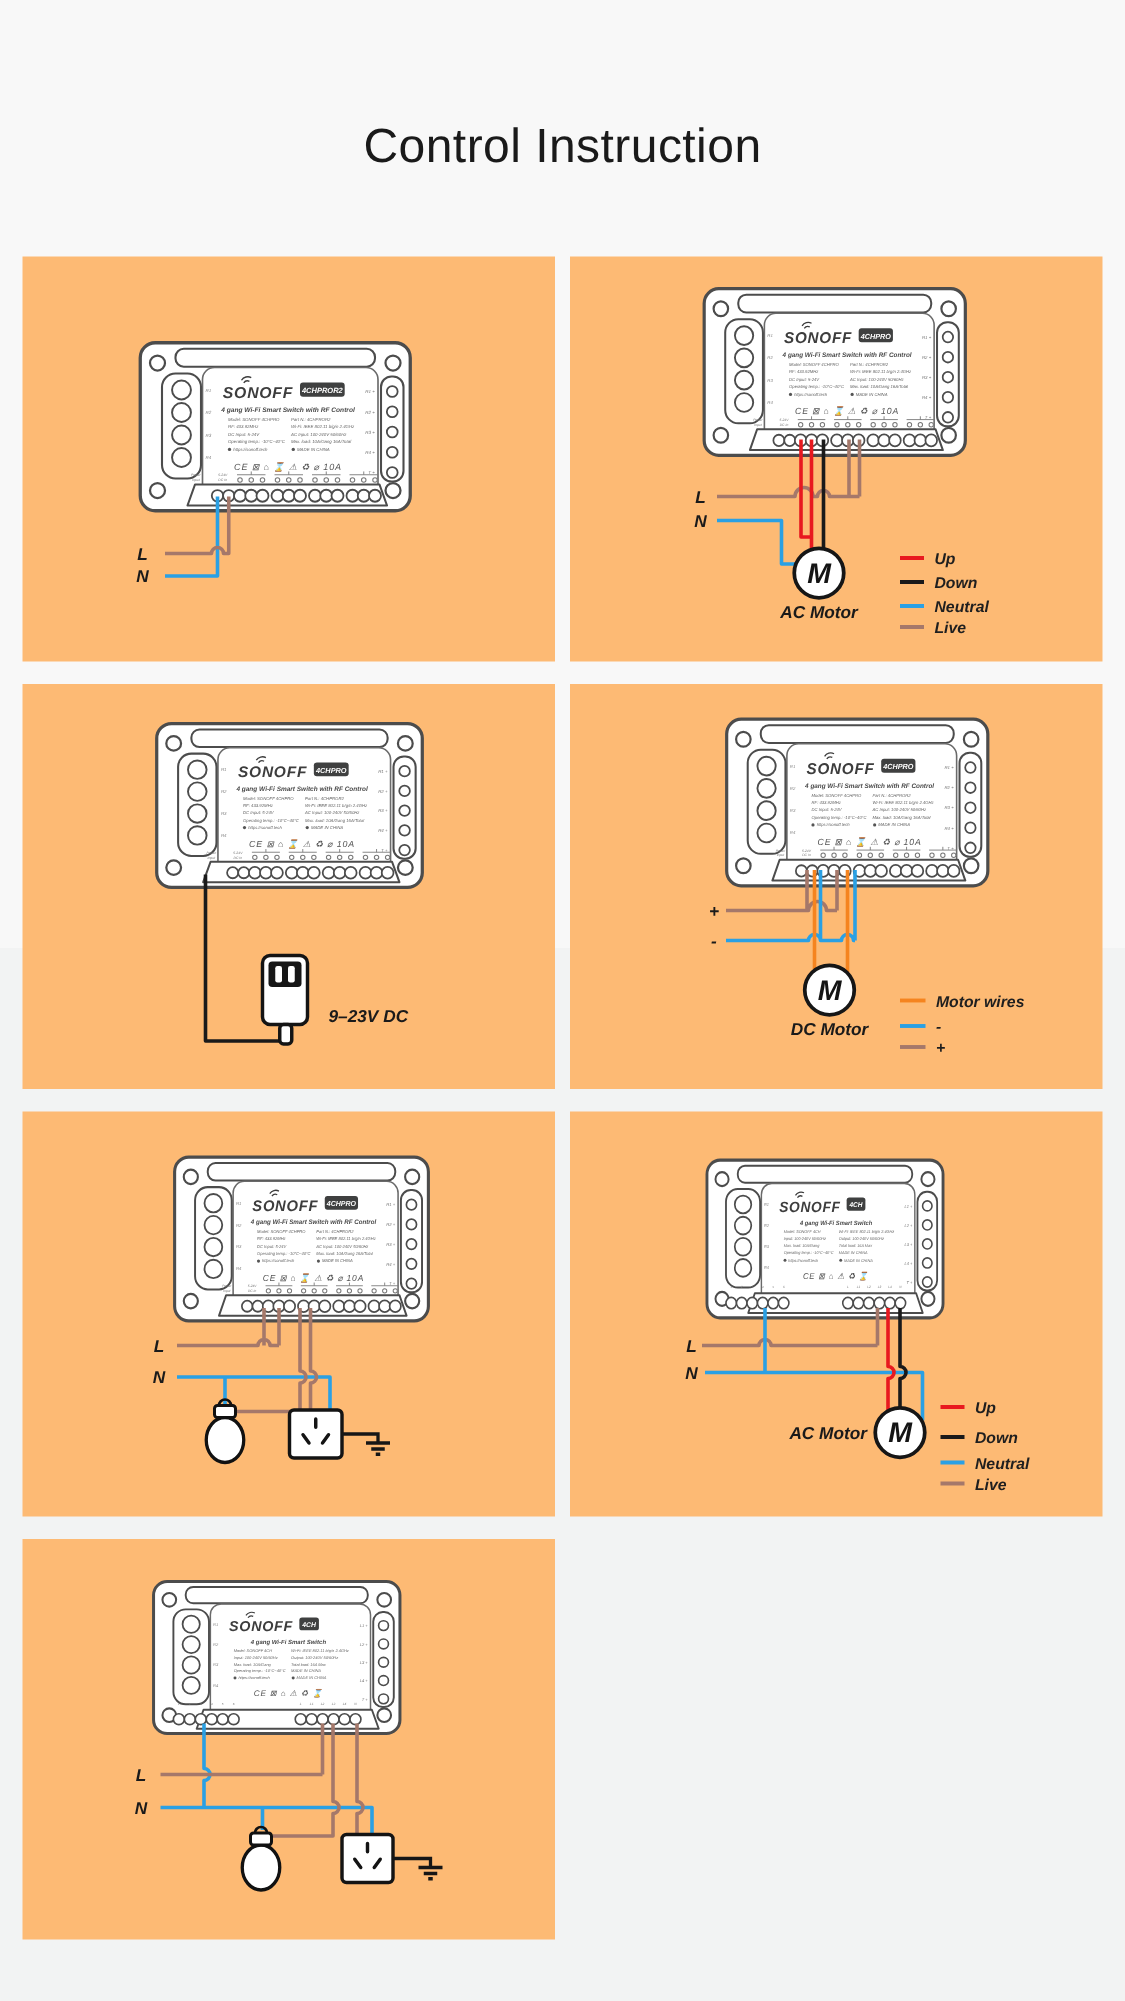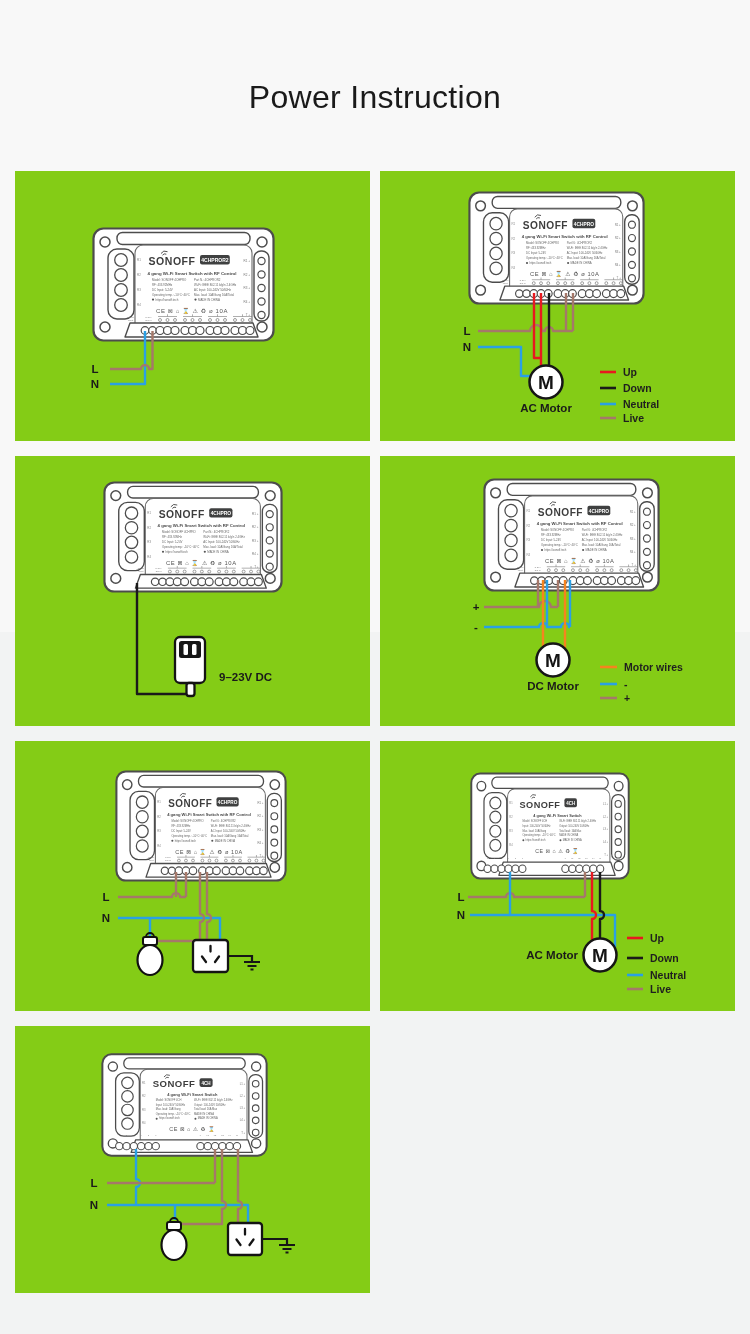--- a/index.html
+++ b/index.html
@@ -1,29 +1,29 @@
 <!DOCTYPE html>
 <html><head>
 <meta charset="utf-8">
 <style>
   html,body{margin:0;padding:0;background:#e9e9e9;}
   .page{position:relative;width:750px;height:1334px;background:#f8f8f8;overflow:hidden;
         font-family:"Liberation Sans",sans-serif;}
   .bg-bottom{position:absolute;left:0;top:632px;width:750px;height:702px;background:#f2f3f3;}
   .title{position:absolute;top:58px;left:0;width:750px;text-align:center;
          font-size:32px;color:#1a1a1a;font-weight:400;letter-spacing:.3px;}
-  .card{position:absolute;background:#84cc16;}
+  .card{position:absolute;background:#fdba74;font-style:italic;}
   svg{display:block;font-family:"Liberation Sans",sans-serif;}
 </style>
 </head>
 <body>
 
 <div class="page">
   <div class="bg-bottom"></div>
-  <h1 class="title">Power Instruction</h1>
+  <h1 class="title">Control Instruction</h1>
   <div id="cards">
       <div class="card" style="left: 15px; top: 171px; width: 355px; height: 270px;">
         <svg width="355" height="270" viewBox="0 0 355 270">
           <g transform="translate(77 56) scale(1 1)">
             <rect x="1.5" y="1.5" width="180" height="112" rx="10" fill="#fff" stroke="#4c4c4c" stroke-width="2.2"></rect>
             <circle cx="13" cy="15" r="5" fill="#fff" stroke="#4c4c4c" stroke-width="1.5"></circle>
             <circle cx="170" cy="15" r="5" fill="#fff" stroke="#4c4c4c" stroke-width="1.5"></circle>
             <circle cx="13" cy="100" r="5" fill="#fff" stroke="#4c4c4c" stroke-width="1.5"></circle>
             <circle cx="170" cy="100" r="5" fill="#fff" stroke="#4c4c4c" stroke-width="1.5"></circle>
             <rect x="25" y="5.5" width="133" height="12" rx="5.5" fill="#fff" stroke="#4c4c4c" stroke-width="1.4"></rect>

